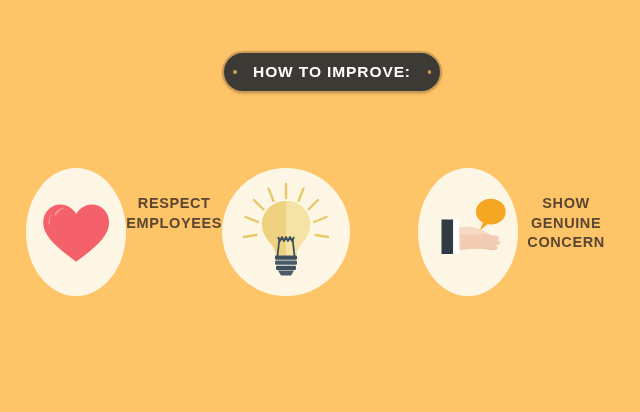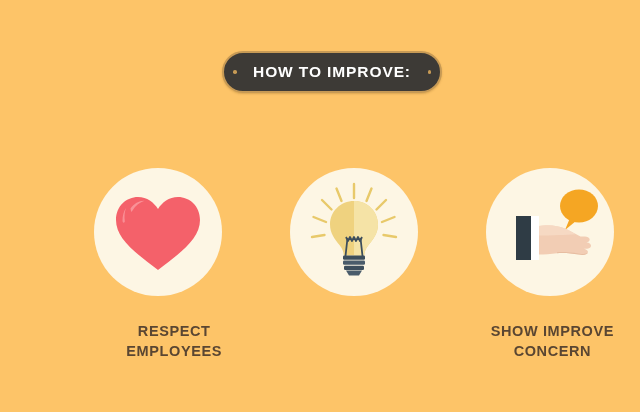--- a/index.html
+++ b/index.html
@@ -68,22 +68,22 @@
     right: 0;
     top: 168px;
     display: flex;
     justify-content: center;
     align-items: flex-start;
   }
 
   .card {
     width: 196px;
     display: flex;
-    flex-direction: column;
-    align-items: flex-end;
+    flex-direction: row;
+    align-items: flex-start;
   }
 
   .icon-circle {
     width: 128px;
     height: 128px;
     border-radius: 50%;
     background: #FDF6E4;
     display: flex;
     align-items: center;
     justify-content: center;
@@ -196,17 +196,17 @@
                    C 101 86.8, 97.5 87.3, 93 86.6
                    C 85 85.4, 78 84.6, 71 85.3
                    C 65 85.9, 58 86.6, 53 86.6 Z" fill="#F2CDB4"></path>
           <path d="M53 58 C 62 56.5, 72 57.5, 80 61 C 84 62.8, 87 64.6, 90 66.2
                    C 80 66.8, 66 67.5, 53 67.5 Z" fill="#F7DCC8" opacity="0.75"></path>
           <path d="M71 85.3 C 78 84.6, 85 85.4, 93 86.6 C 97.5 87.3, 101 86.8, 101.8 84.8
                    C 101 86.1, 97 86.2, 92 85.4 C 84 84.2, 77 83.6, 71 84.2 Z" fill="#E3B99C" opacity="0.8"></path>
         </g>
       </svg>
     </div>
-    <div class="card-label">SHOW IMPROVE
+    <div class="card-label">SHOW GENUINE
 CONCERN</div>
   </div>
 
 </div>
 
 </body></html>

